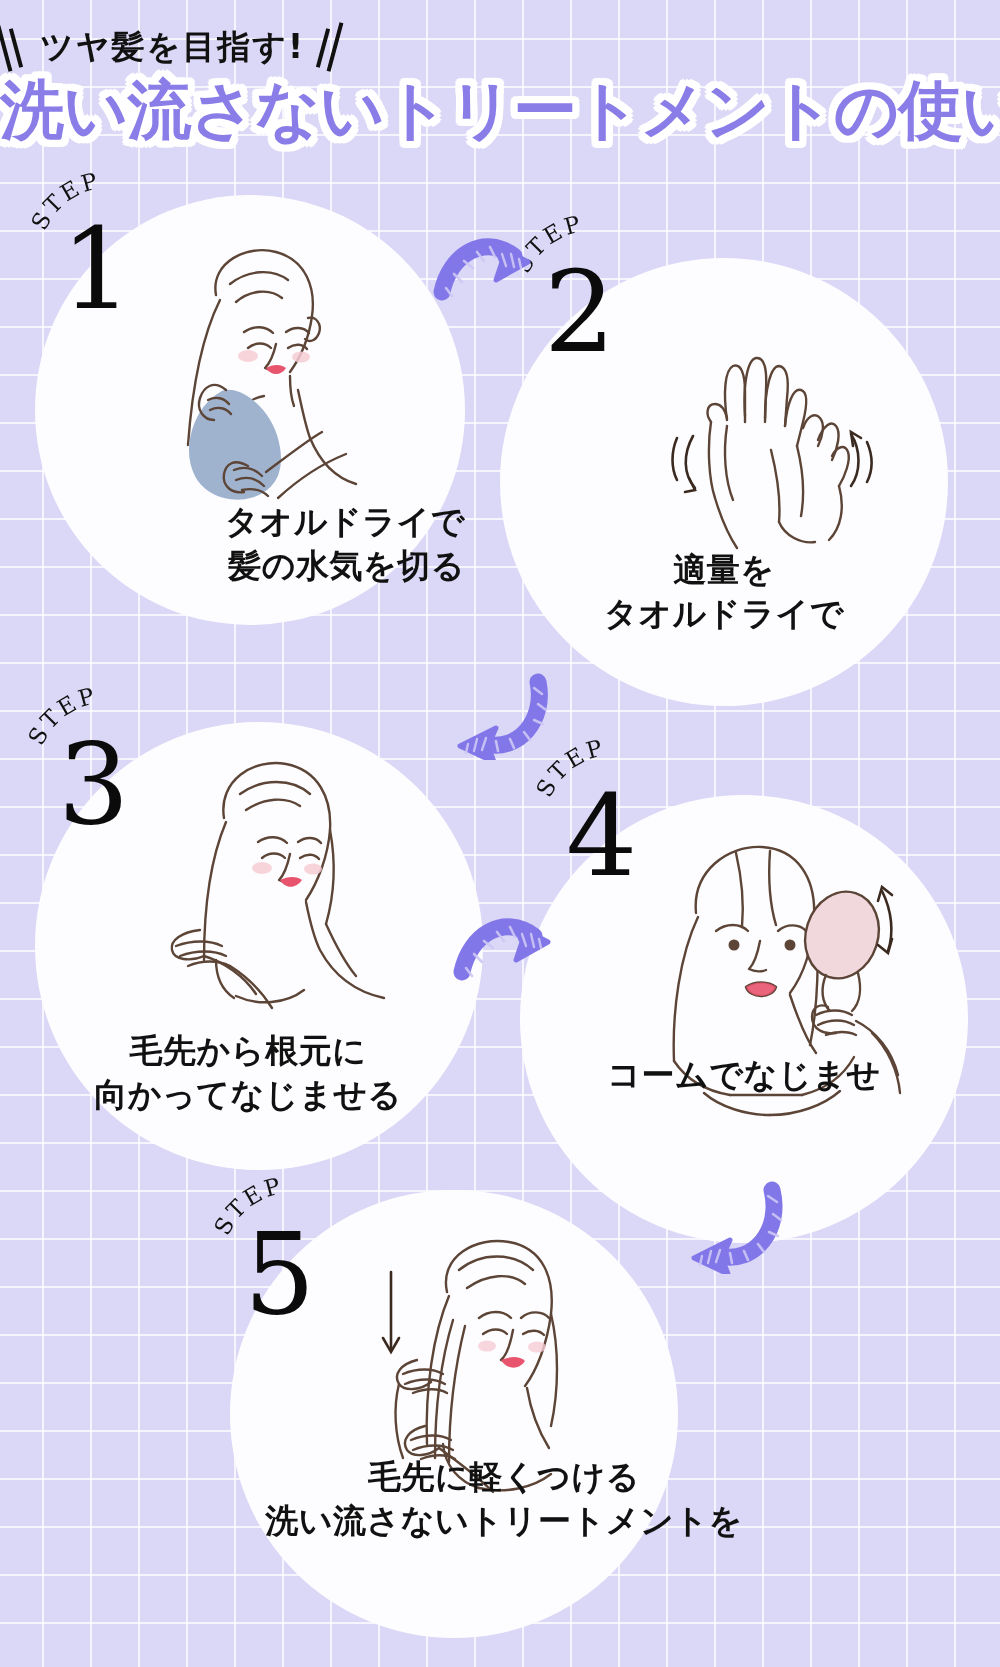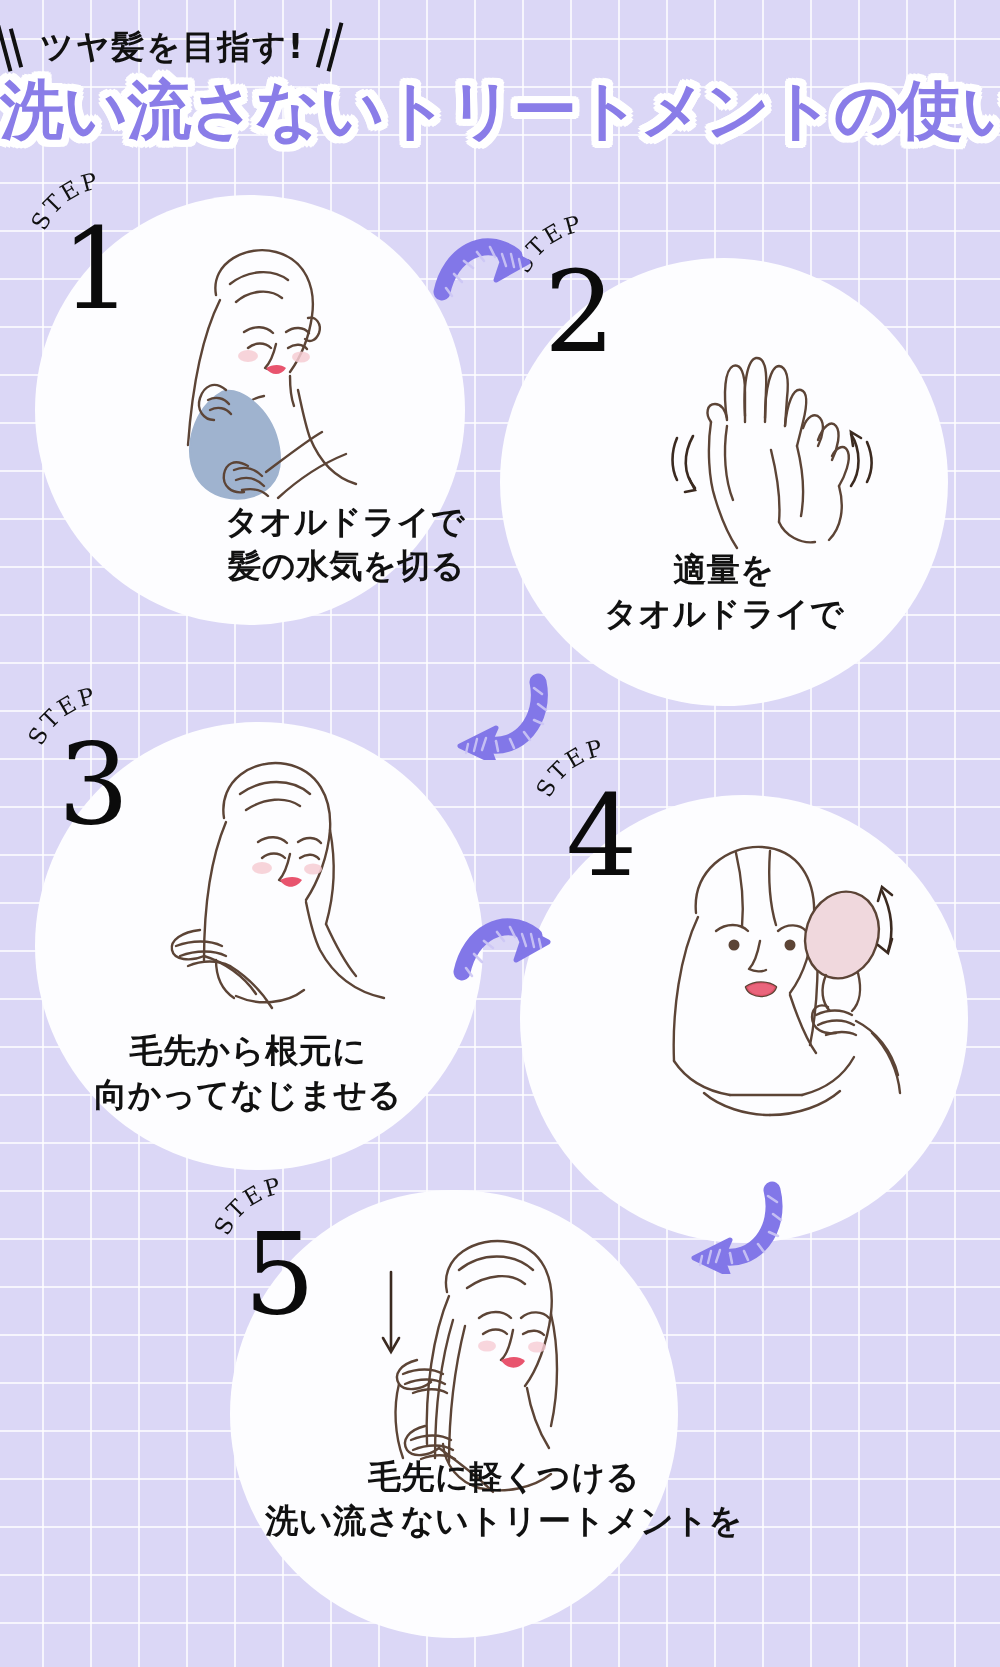--- a/index.html
+++ b/index.html
@@ -399,20 +399,21 @@
 
       <g fill="none" stroke="#3b2a20" stroke-width="2.6" stroke-linecap="round">
         <path d="M262 56 C272 76 274 98 268 116"></path>
         <path d="M258 66 L262 52 L272 60"></path>
         <path d="M272 104 L268 118 L258 110"></path>
       </g>
     </svg>
   </div>
 
   <div class="caption" style="left:520px;top:1053px;width:448px;">
+    <div>コームでなじませ</div>
   </div>
 </div>
 
 <div class="arrow" style="left:676px;top:1178px;">
   <svg width="110" height="96" viewBox="0 0 110 96">
     <g stroke="#8277e8" fill="none" stroke-linecap="round">
       <path d="M96 12 C106 52 78 86 44 78" stroke-width="17"></path>
       <g stroke-width="2.6" stroke="#cdc7f5" opacity=".9">
         <path d="M92 18 L101 24"></path>
           <path d="M97 36 L105 42"></path>

